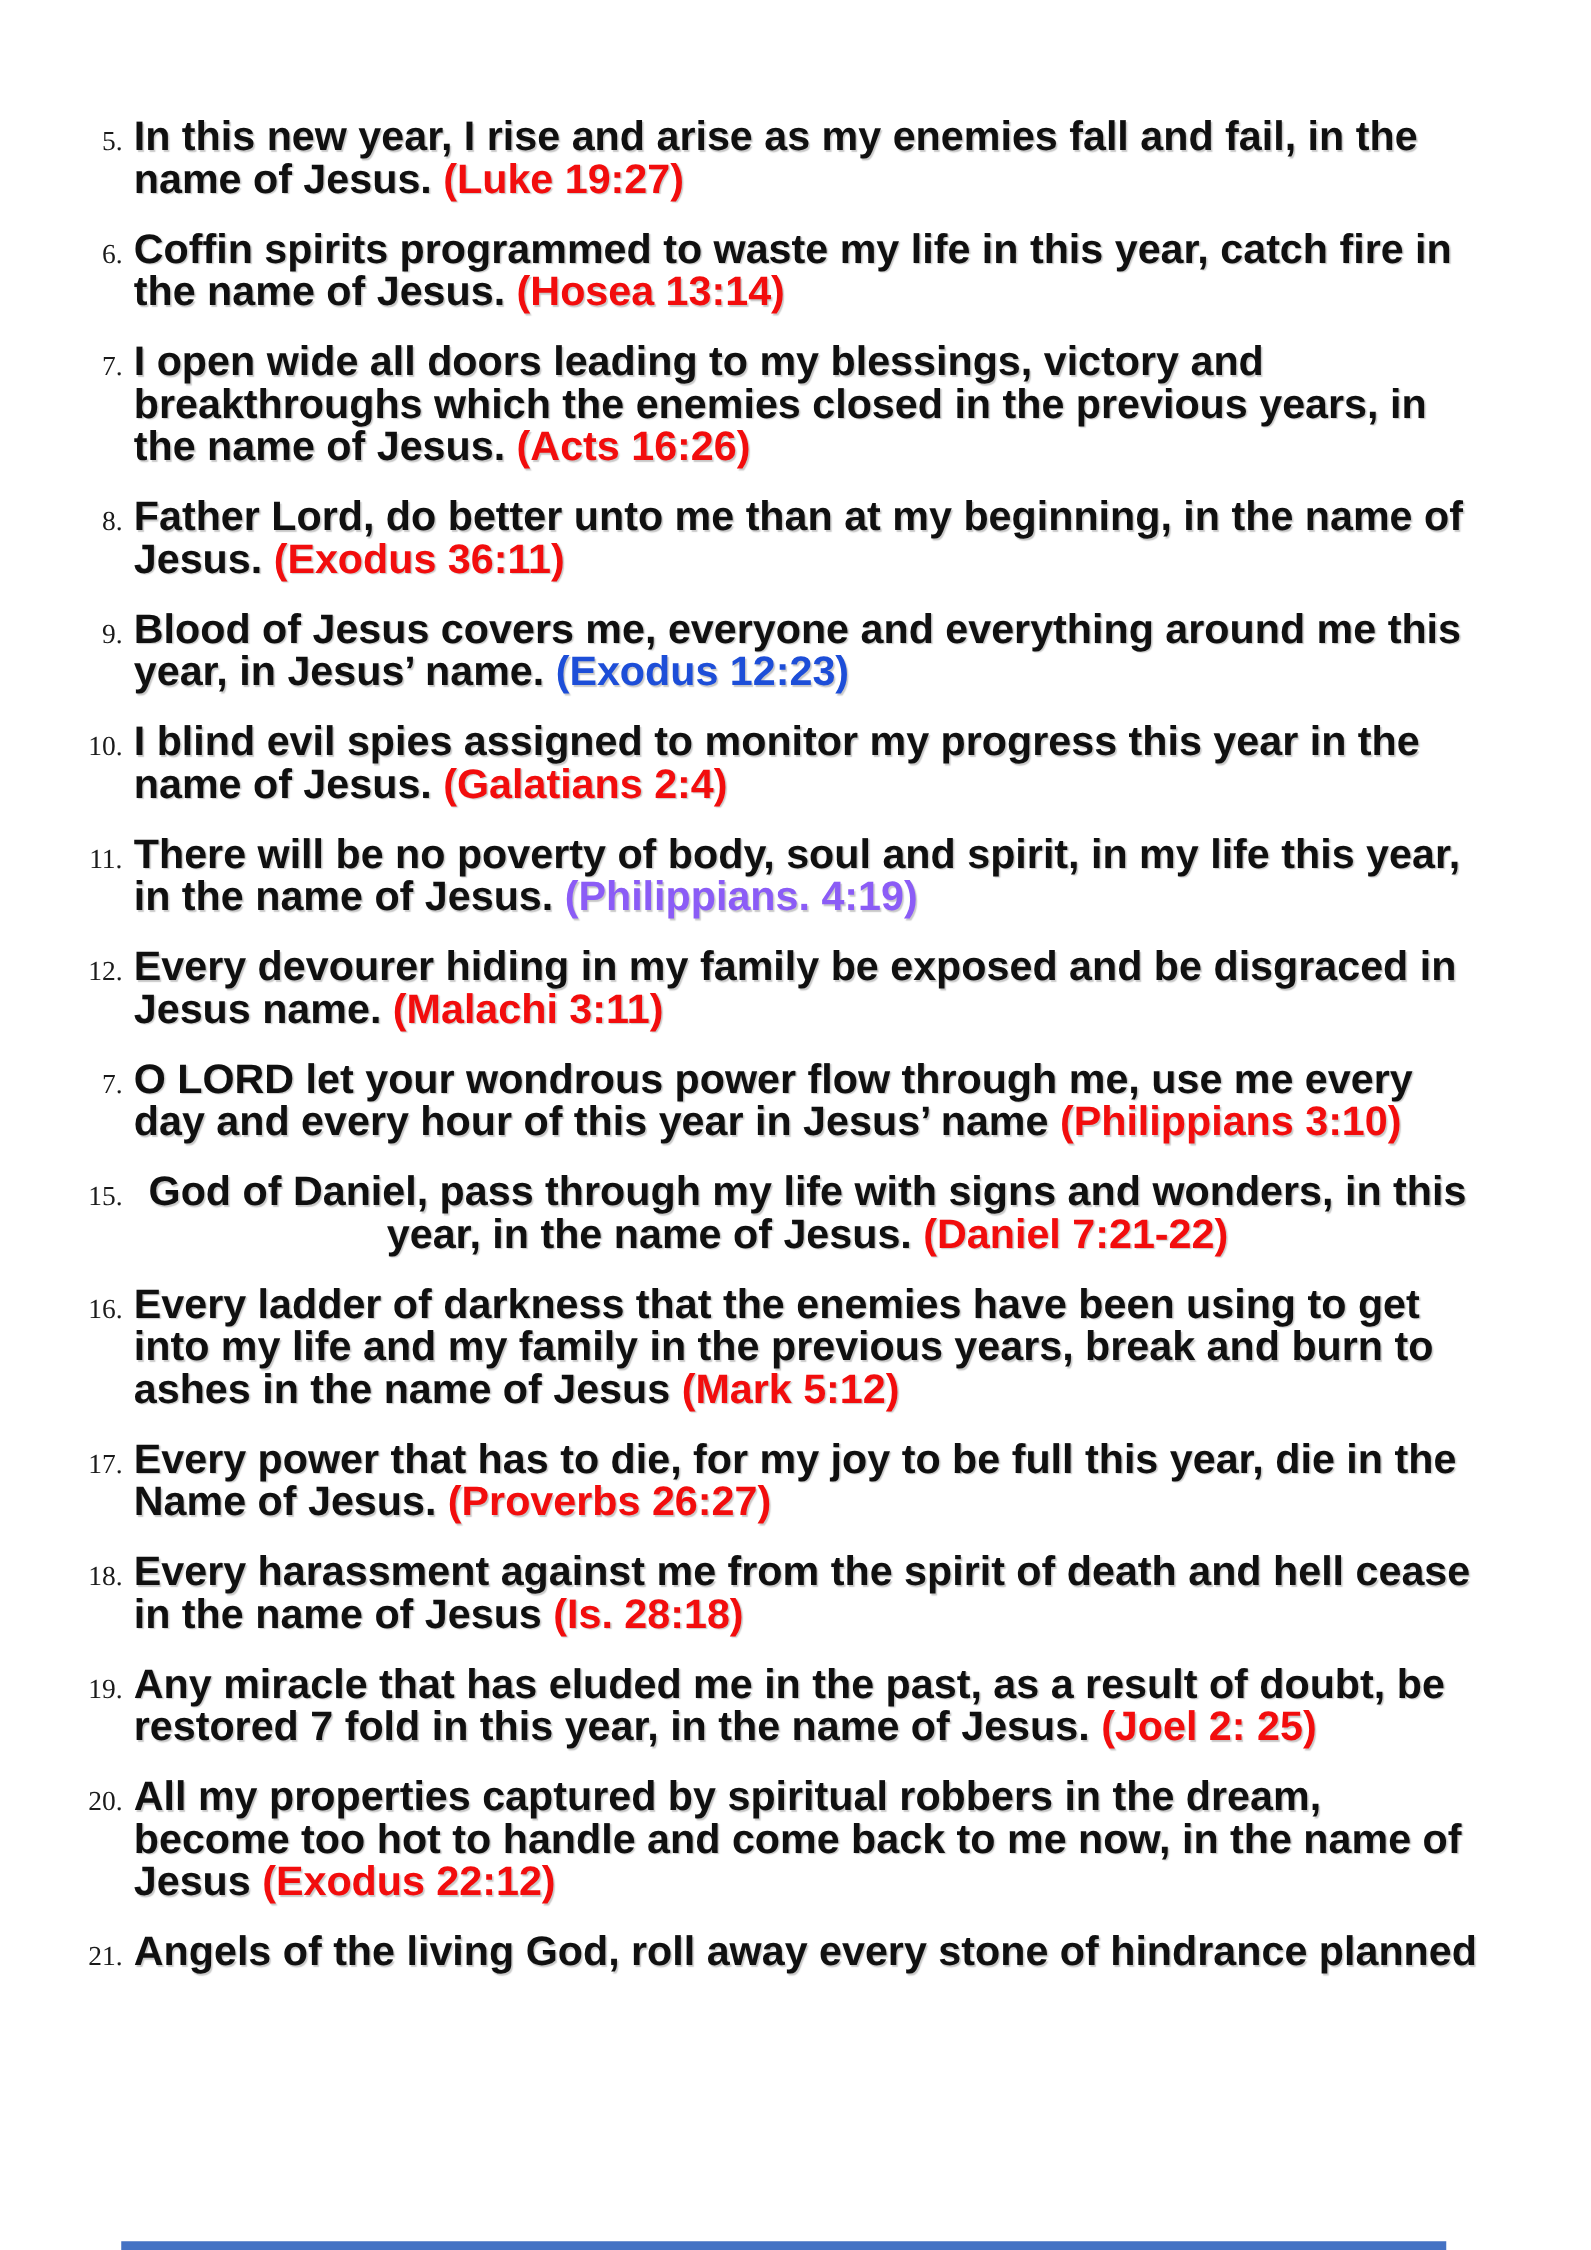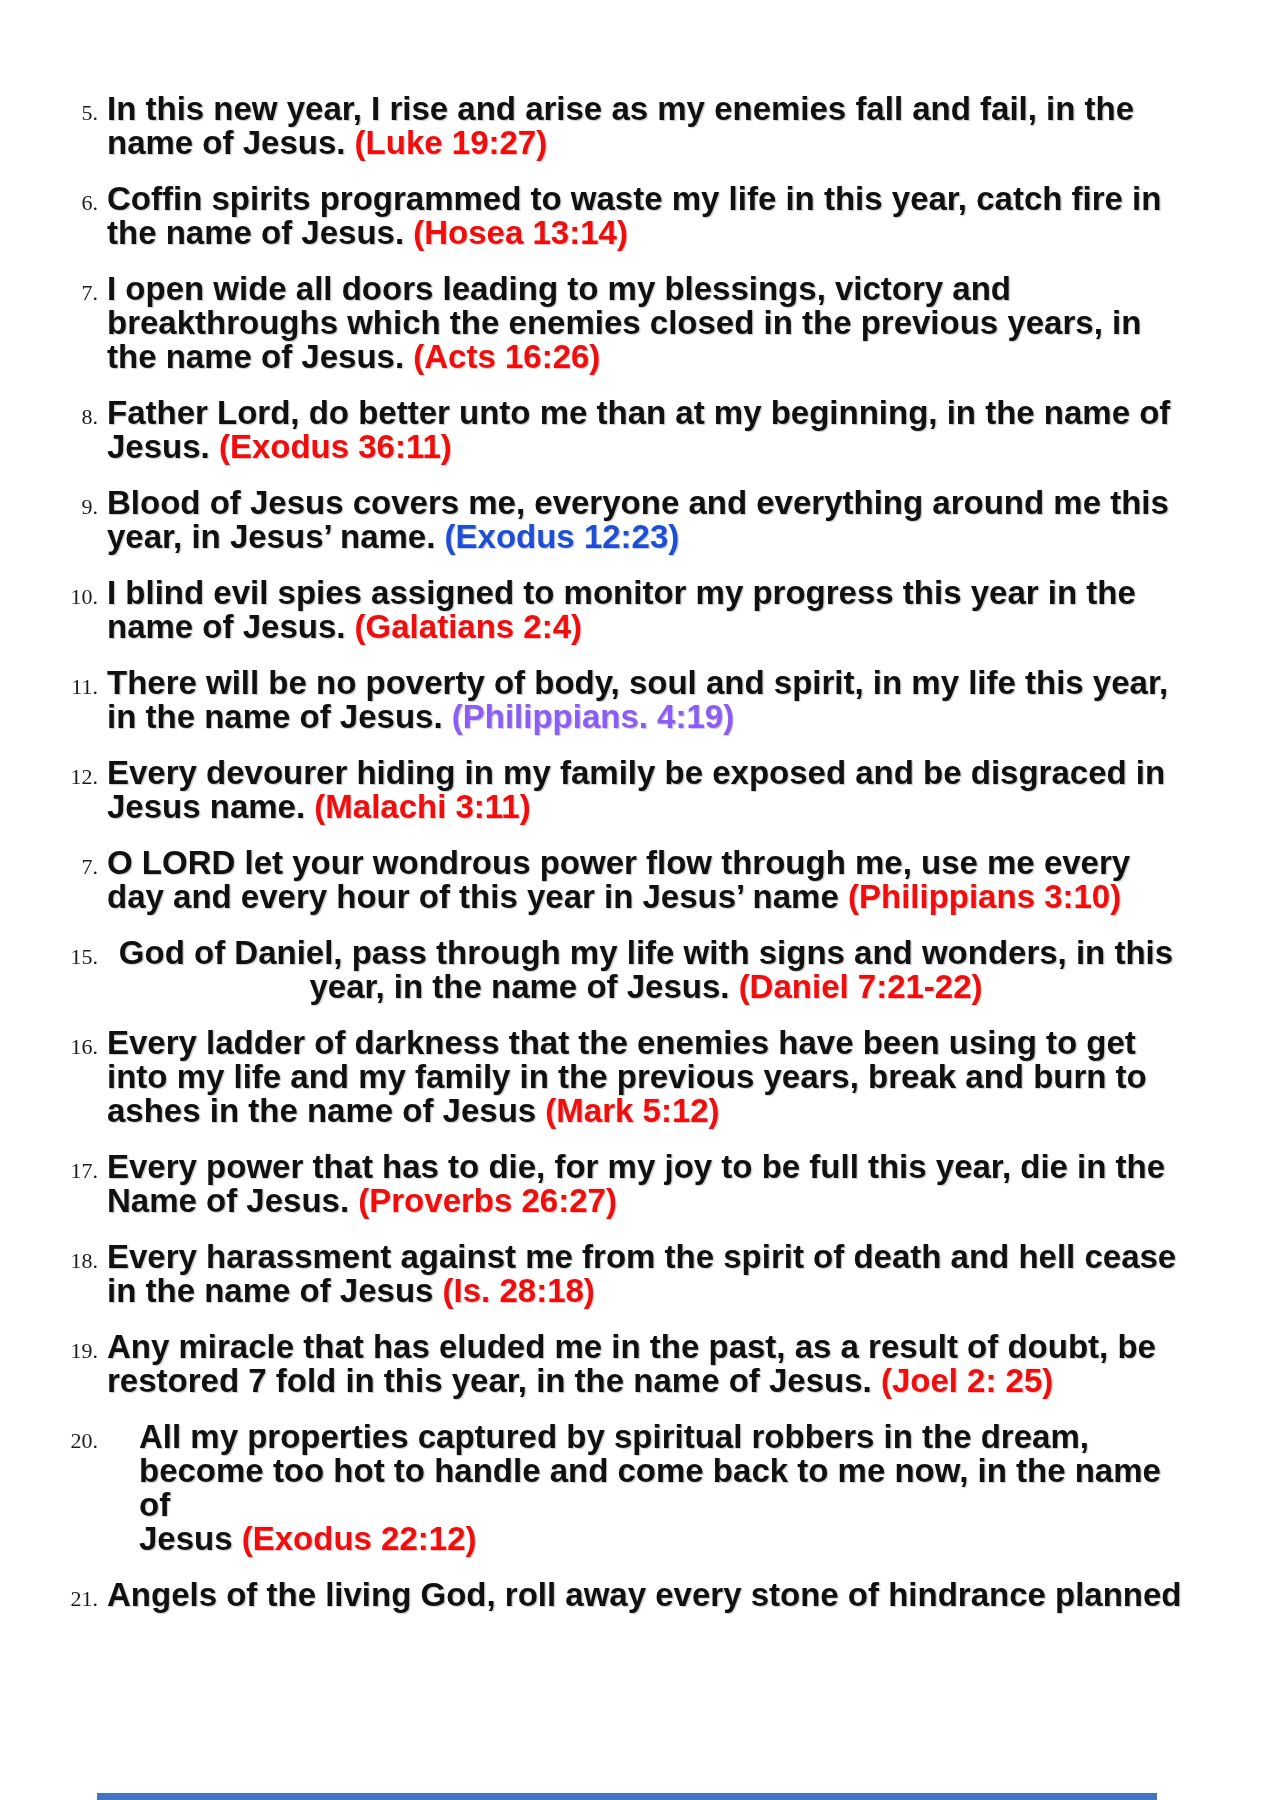--- a/index.html
+++ b/index.html
@@ -142,21 +142,21 @@
   </div>
 
   <div class="prayer-item">
     <span class="item-num">19.</span>
     <span class="item-text" style="color: rgb(16, 16, 16);"><span class="body-text">Any miracle that has eluded me in the past, as a result of doubt, be
 restored 7 fold in this year, in the name of Jesus.</span> <span class="scripture-ref" style="color: rgb(242, 13, 13);">(Joel 2: 25)</span></span>
   </div>
 
   <div class="prayer-item">
     <span class="item-num">20.</span>
-    <span class="item-text" style="color: rgb(16, 16, 16); margin-left: 32px;"><span class="body-text">All my properties captured by spiritual robbers in the dream,
+    <span class="item-text" style="color: rgb(16, 16, 16);"><span class="body-text">All my properties captured by spiritual robbers in the dream,
 become too hot to handle and come back to me now, in the name of
 Jesus</span> <span class="scripture-ref" style="color: rgb(242, 13, 13);">(Exodus 22:12)</span></span>
   </div>
 
   <div class="prayer-item">
     <span class="item-num">21.</span>
     <span class="item-text" style="color: rgb(16, 16, 16);"><span class="body-text">Angels of the living God, roll away every stone of hindrance planned</span> <span class="scripture-ref" style="color: rgb(242, 13, 13);"></span></span>
   </div>
 </div>
   <div class="bottom-bar" style="background: rgb(68, 114, 196);"></div>

